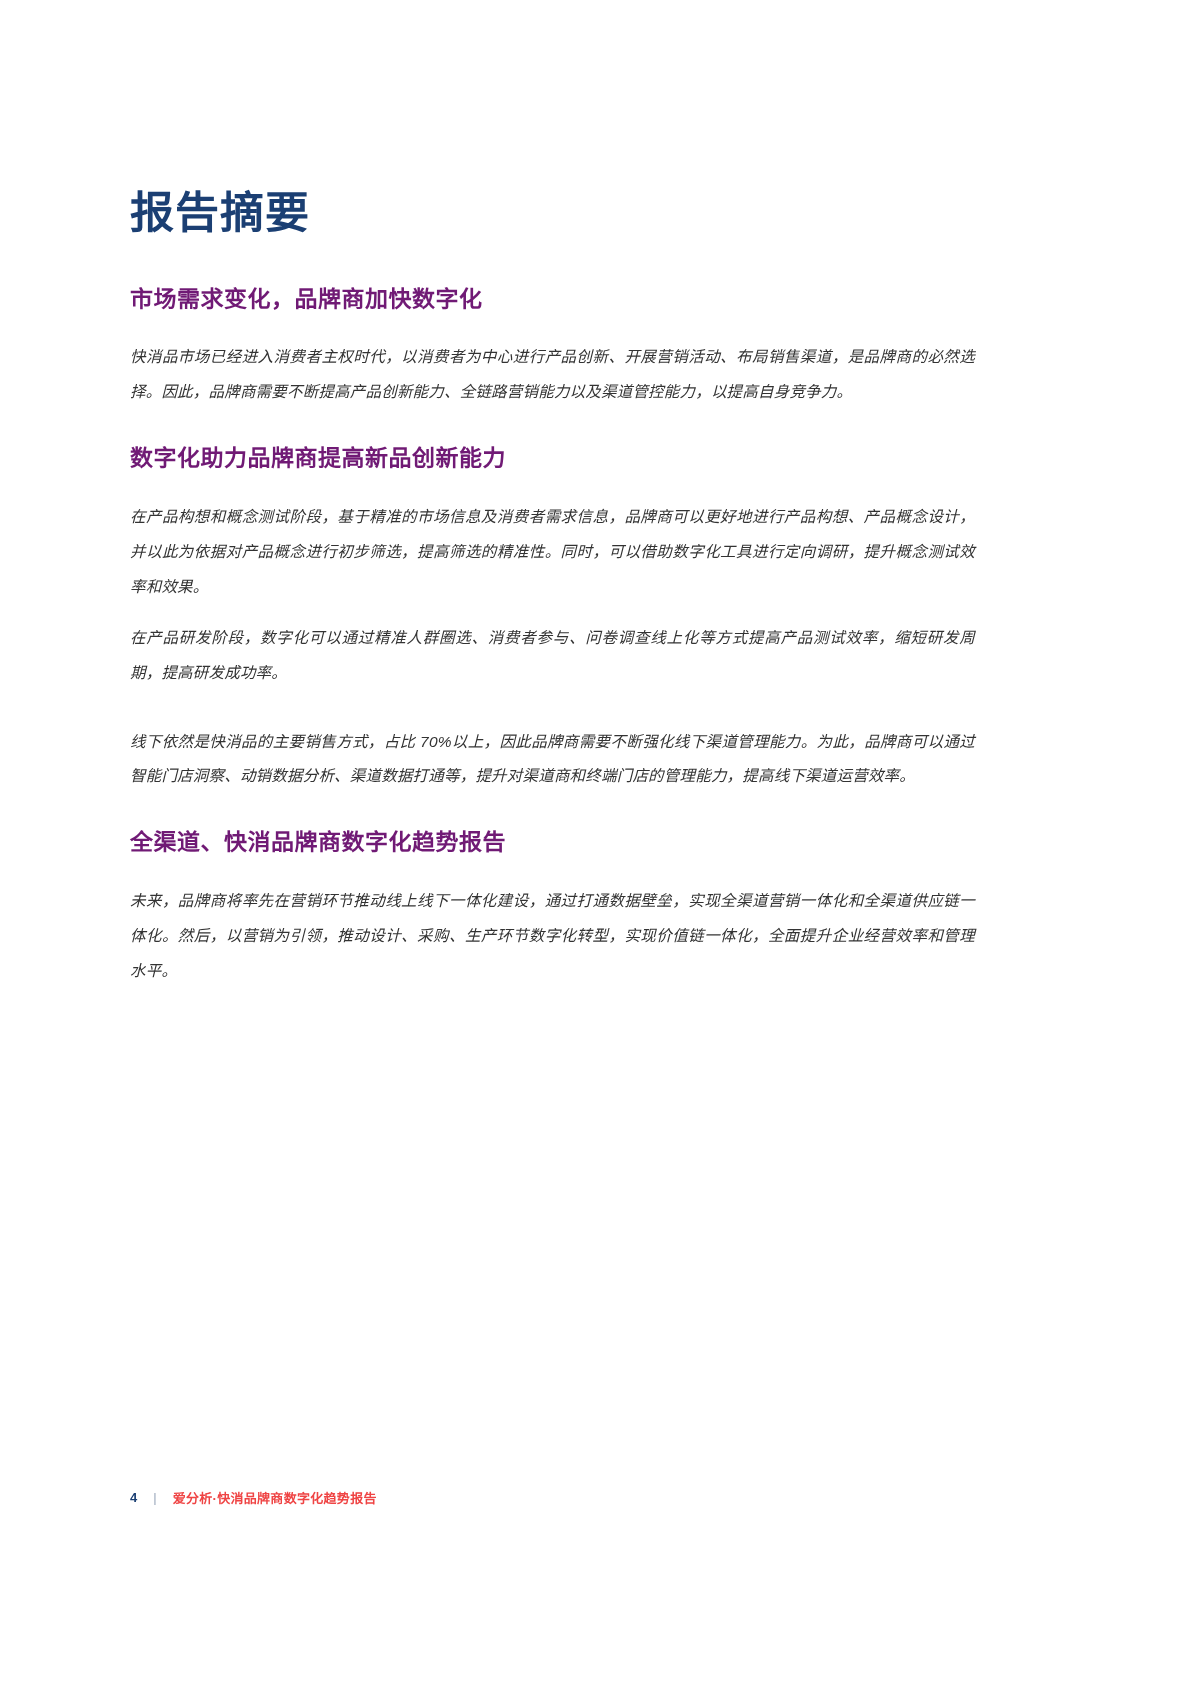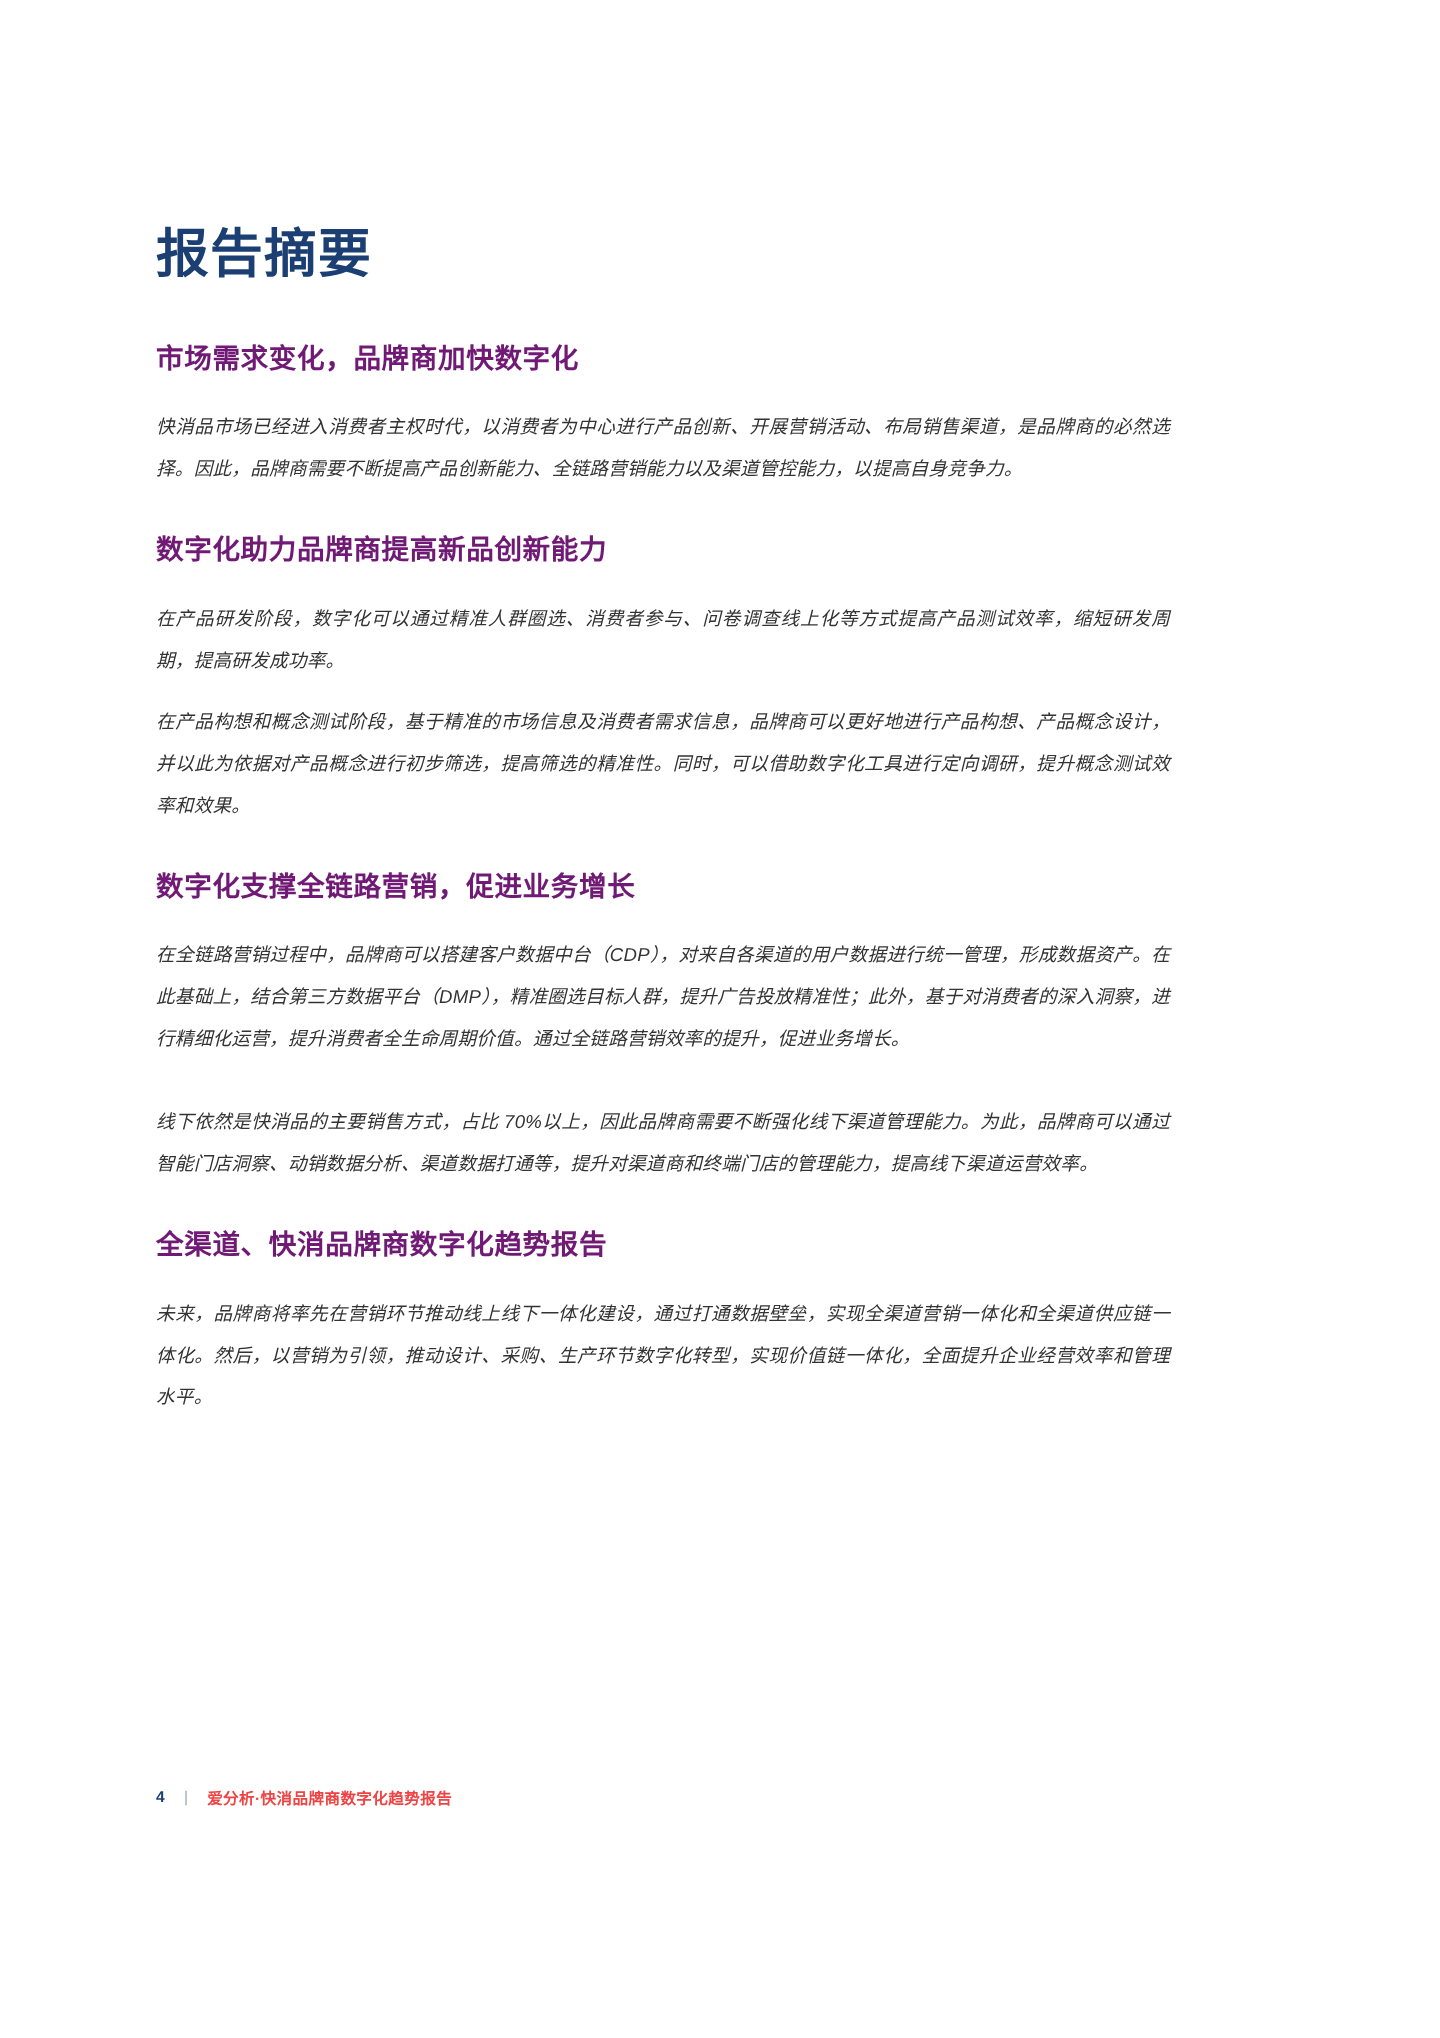--- a/index.html
+++ b/index.html
@@ -97,28 +97,24 @@
 
     <h1 class="doc-title">报告摘要</h1>
 
     <div class="section">
       <h2 class="section-heading">市场需求变化，品牌商加快数字化</h2>
       <p class="para">快消品市场已经进入消费者主权时代，以消费者为中心进行产品创新、开展营销活动、布局销售渠道，是品牌商的必然选择。因此，品牌商需要不断提高产品创新能力、全链路营销能力以及渠道管控能力，以提高自身竞争力。</p>
     </div>
 
     <div class="section">
       <h2 class="section-heading">数字化助力品牌商提高新品创新能力</h2>
+      <p class="para">在产品构想和概念测试阶段，基于精准的市场信息及消费者需求信息，品牌商可以更好地进行产品构想、产品概念设计，并以此为依据对产品概念进行初步筛选，提高筛选的精准性。同时，可以借助数字化工具进行定向调研，提升概念测试效率和效果。</p>
       <p class="para">在产品研发阶段，数字化可以通过精准人群圈选、消费者参与、问卷调查线上化等方式提高产品测试效率，缩短研发周期，提高研发成功率。</p>
-      <p class="para">在产品构想和概念测试阶段，基于精准的市场信息及消费者需求信息，品牌商可以更好地进行产品构想、产品概念设计，并以此为依据对产品概念进行初步筛选，提高筛选的精准性。同时，可以借助数字化工具进行定向调研，提升概念测试效率和效果。</p>
     </div>
 
-    <div class="section">
-      <h2 class="section-heading">数字化支撑全链路营销，促进业务增长</h2>
-      <p class="para">在全链路营销过程中，品牌商可以搭建客户数据中台（CDP），对来自各渠道的用户数据进行统一管理，形成数据资产。在此基础上，结合第三方数据平台（DMP），精准圈选目标人群，提升广告投放精准性；此外，基于对消费者的深入洞察，进行精细化运营，提升消费者全生命周期价值。通过全链路营销效率的提升，促进业务增长。</p>
-    </div>
 
     <div class="section">
       <p class="para">线下依然是快消品的主要销售方式，占比 70%以上，因此品牌商需要不断强化线下渠道管理能力。为此，品牌商可以通过智能门店洞察、动销数据分析、渠道数据打通等，提升对渠道商和终端门店的管理能力，提高线下渠道运营效率。</p>
     </div>
 
     <div class="section">
       <h2 class="section-heading">全渠道、快消品牌商数字化趋势报告</h2>
       <p class="para">未来，品牌商将率先在营销环节推动线上线下一体化建设，通过打通数据壁垒，实现全渠道营销一体化和全渠道供应链一体化。然后，以营销为引领，推动设计、采购、生产环节数字化转型，实现价值链一体化，全面提升企业经营效率和管理水平。</p>
     </div>
 

